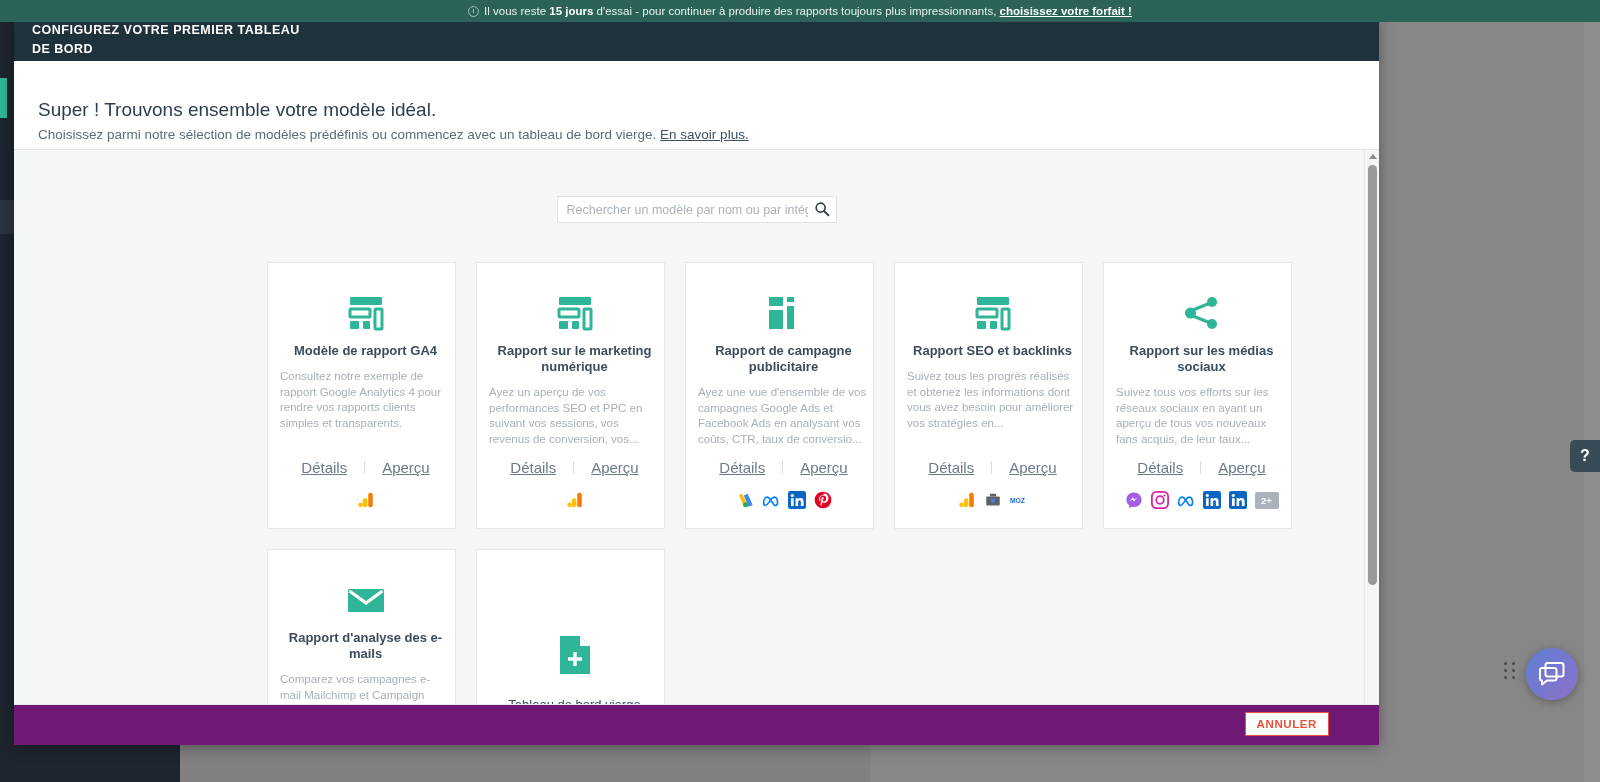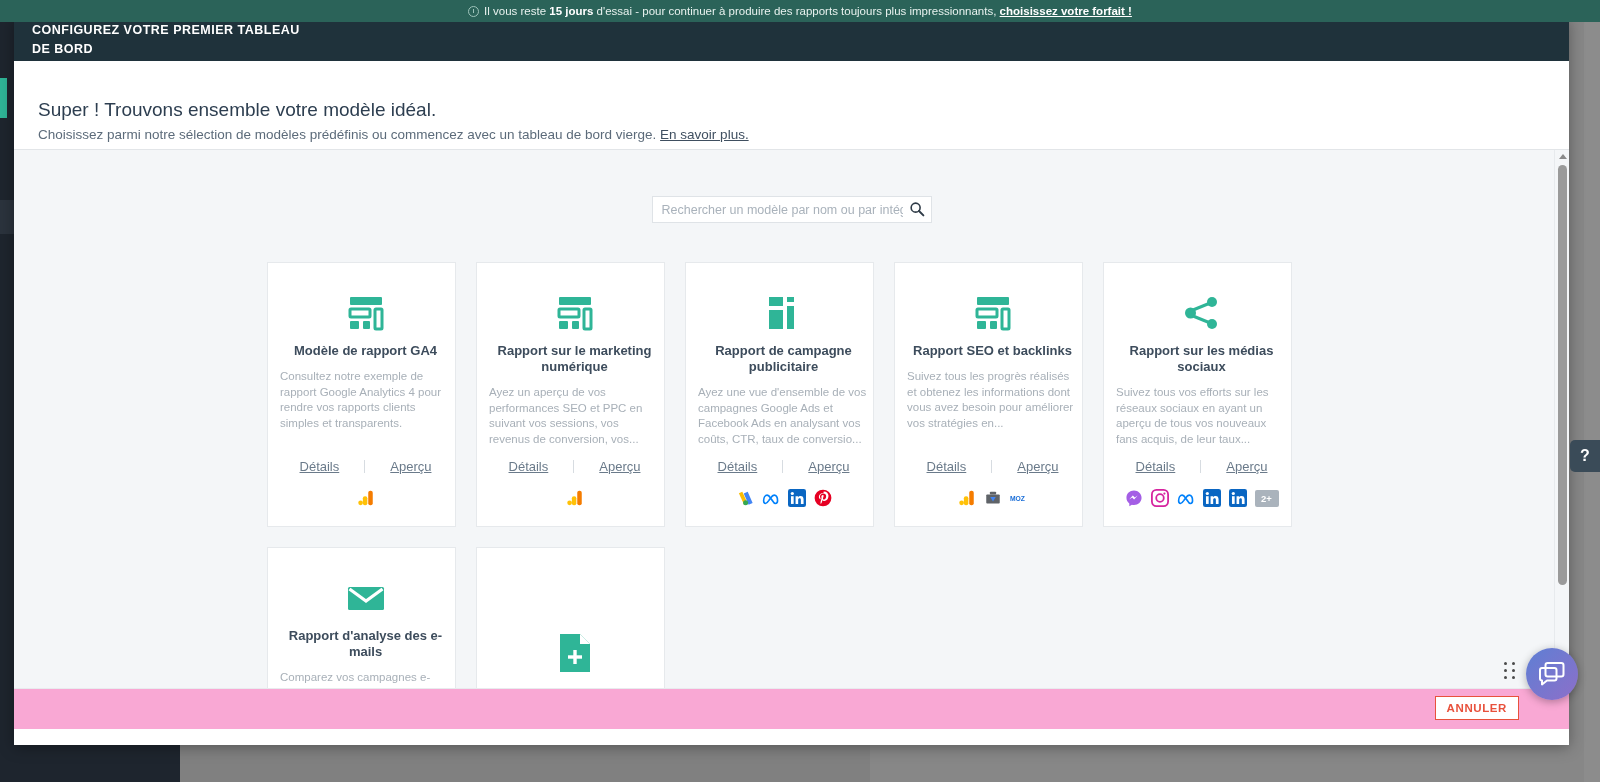--- a/index.html
+++ b/index.html
@@ -71,21 +71,21 @@
     width: 1.2px; height: 4px; background: #9fc4bb;
   }
   #trial-banner b { font-weight: bold; color: #ffffff; }
   #trial-banner a {
     color: #ffffff; font-weight: bold; text-decoration: underline;
   }
 
   
   #modal {
     position: absolute; left: 14px; top: 18px;
-    width: 1555px; height: 727px;
+    width: 1365px; height: 727px;
     background: #ffffff;
     box-shadow: 0 2px 14px rgba(0,0,0,.35);
     z-index: 50; overflow: hidden;
   }
   #modal-header {
     position: absolute; left: 0; top: 0; width: 100%; height: 43px;
     background: #1f323b;
     padding: 3px 0 0 18px;
   }
   #modal-header .title-line {
@@ -147,22 +147,22 @@
   .card-icon { height: 40px; margin-bottom: 10px; }
   .card-title {
     font-size: 13px; font-weight: bold; color: #3d4c5c;
     text-align: center; line-height: 16px; margin-bottom: 10px;
   }
   .card-desc {
     font-size: 11.5px; color: #a8b0b8; 
     line-height: 15.5px; flex: 1;
   }
   .card-links {
-    display: flex; align-items: center; gap: 16px;
-    font-size: 13px; margin: 12px 0 14px 0;
+    display: flex; align-items: center; gap: 8px;
+    font-size: 15px; margin: 12px 0 14px 0;
   }
   .card-links a {
     color: #6a7a8a; text-decoration: underline; padding: 0 9px;
   }
   .card-links .sep { width: 1px; height: 13px; background: #d7dce1; }
   .card-integrations {
     display: flex; align-items: center; gap: 8px;
     margin-bottom: 18px; height: 20px;
   }
   .int { width: 18px; height: 18px; display: block; }
@@ -194,22 +194,22 @@
     border-top: 6px solid #8a8a8a; cursor: pointer;
   }
   #body-scrollbar .sb-thumb {
     position: absolute; left: 3px; top: 15px;
     width: 9px; height: 420px; background: #9a9a9a;
     border-radius: 5px; cursor: pointer;
   }
 
   
   #modal-footer {
-    position: absolute; left: 0; bottom: 16px; width: 100%; height: 41px;
-    background: #f9a8d4; border-top: 1px solid #e8ebee;
+    position: absolute; left: 0; bottom: 0; width: 100%; height: 41px;
+    background: #701a75; border-top: 1px solid #e8ebee;
   }
   #cancel-button {
     position: absolute; right: 50px; top: 7px;
     background: #ffffff; border: 1px solid #e8513c;
     color: #e8513c; font-size: 11.5px; font-weight: bold;
     letter-spacing: .6px; padding: 5px 11px;
     font-family: "Liberation Sans", sans-serif; cursor: pointer;
   }
 
   

